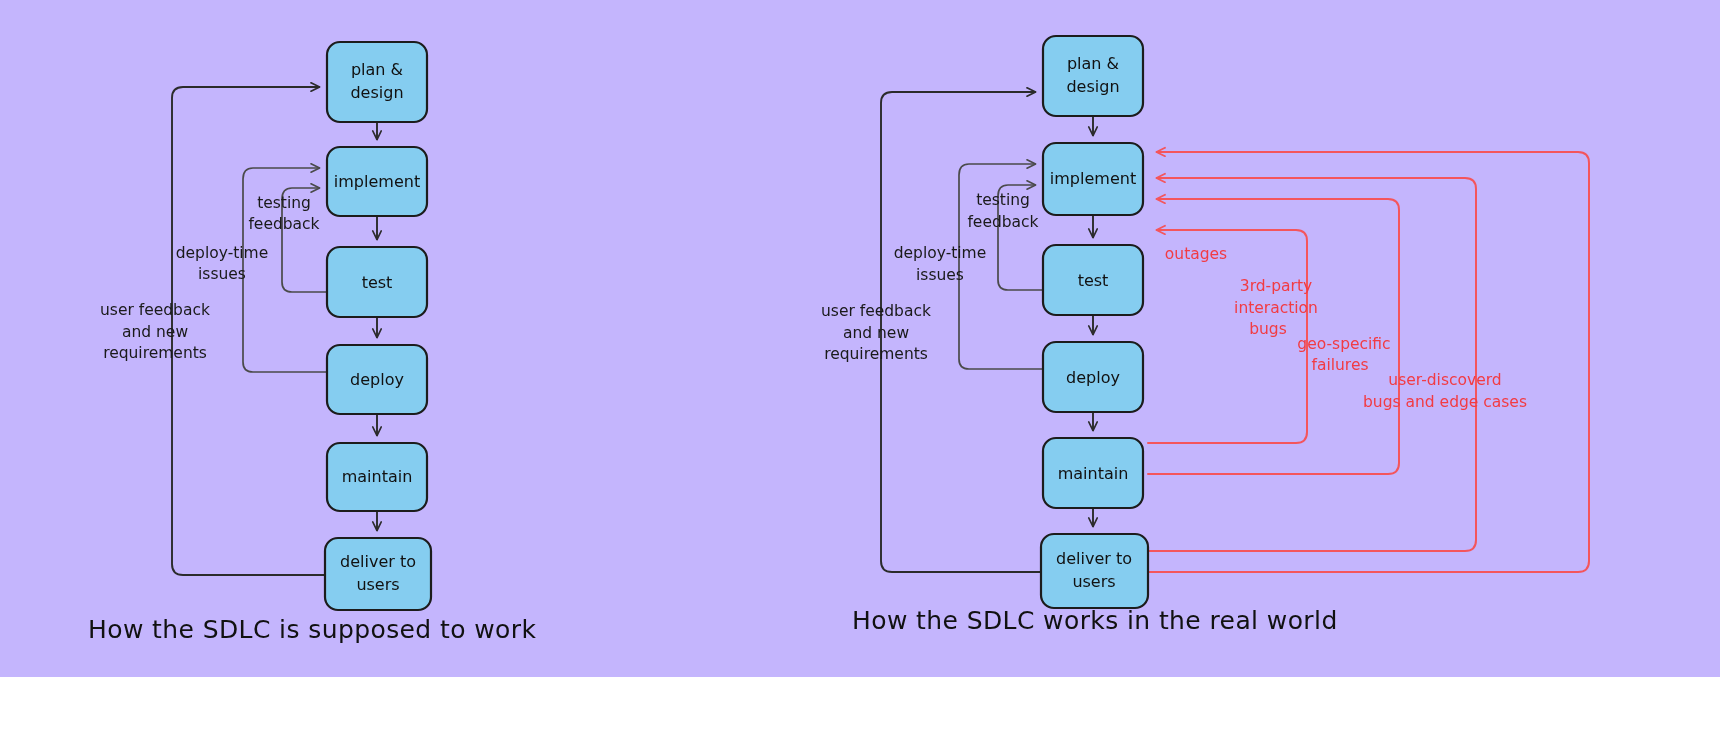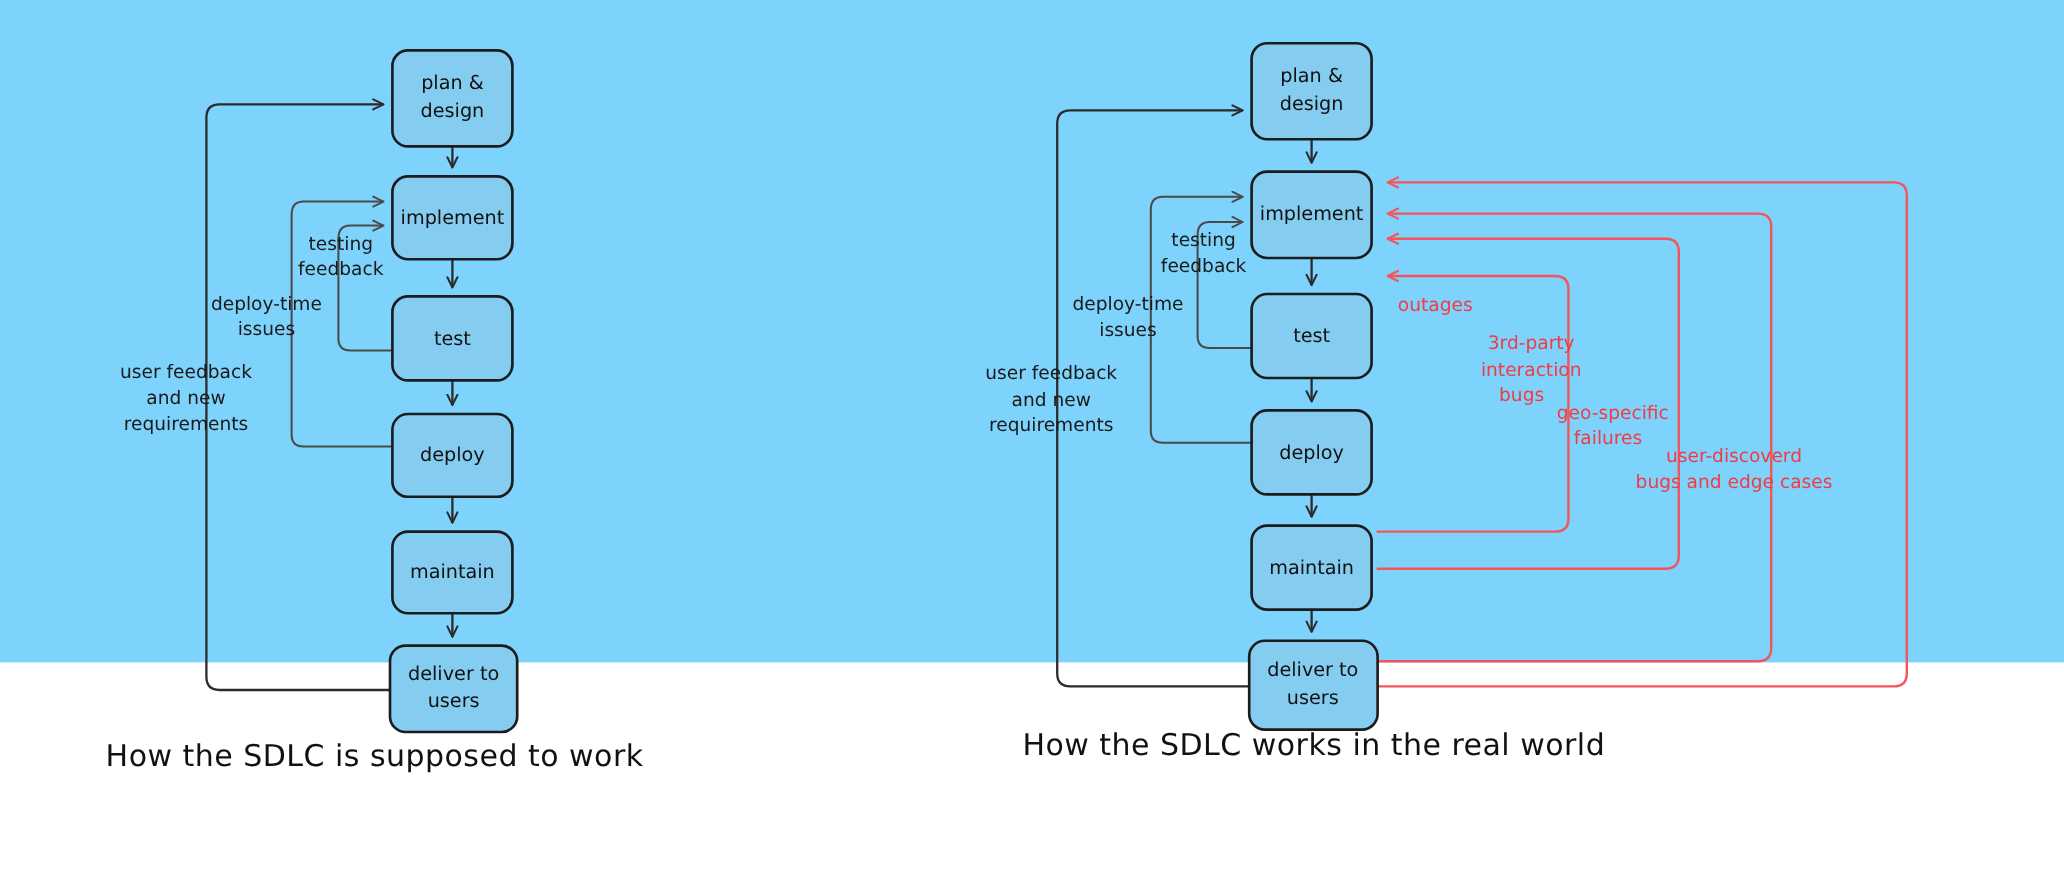--- a/index.html
+++ b/index.html
@@ -9,22 +9,22 @@
   }
   body {
     width: 1720px;
     height: 730px;
     overflow: hidden;
     font-family: "DejaVu Sans", sans-serif;
   }
   #stage {
     position: relative;
     width: 1720px;
-    height: 552px;
-    background: #7dd3fc;
+    height: 677px;
+    background: #c4b5fd;
   }
   svg.diagram {
     position: absolute;
     top: 0;
     left: 0;
     width: 1720px;
     height: 730px;
   }
   .node-rect {
     fill: #85cdf0;

